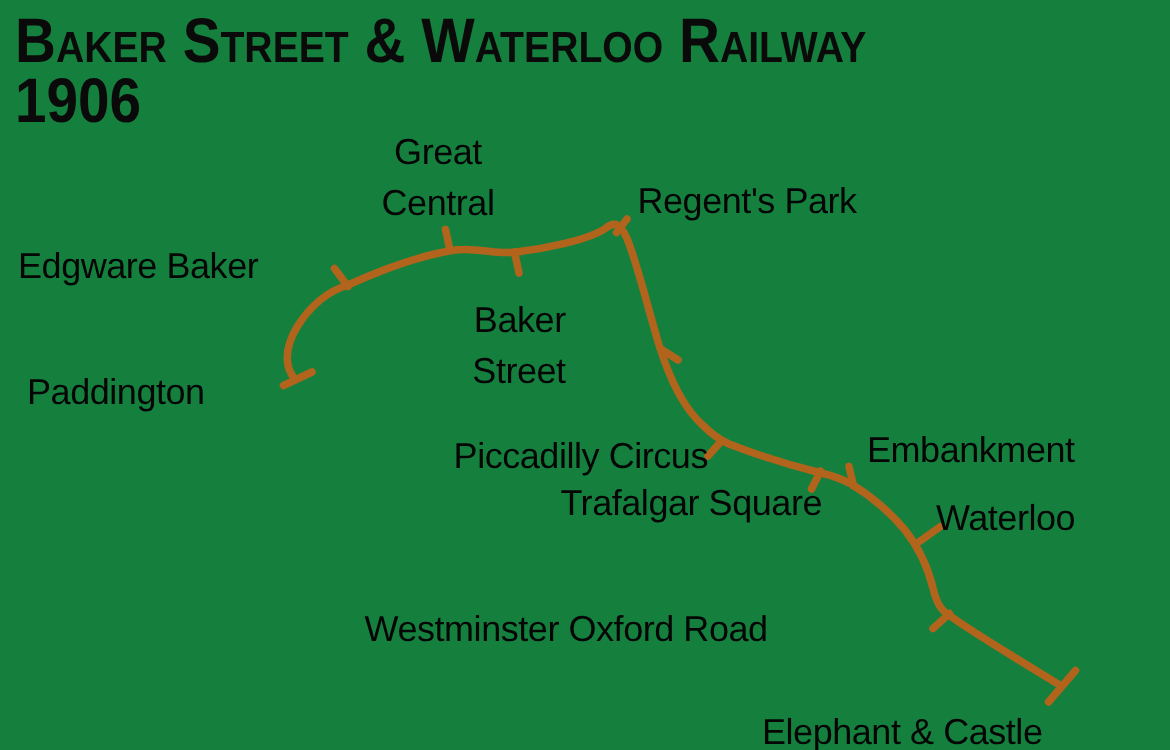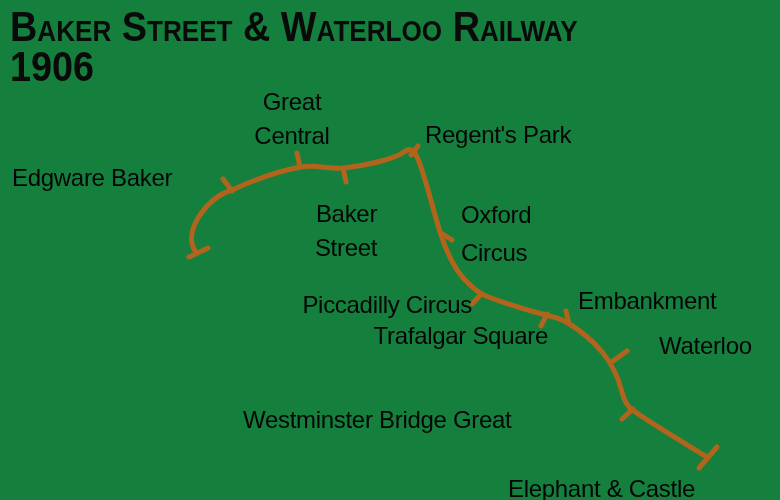--- a/index.html
+++ b/index.html
@@ -20,21 +20,21 @@
   }
   .s-paddington{left:18px;top:245px}
   .s-edgware{left:12px;top:161px}
   .s-greatcentral{left:292px;top:85px;text-align:center;transform:translateX(-50%)}
   .s-baker{left:346px;top:197px;text-align:right;transform:translateX(-50%)}
   .s-regents{left:425px;top:118px}
   .s-oxford{left:461px;top:196px;line-height:38px}
   .s-piccadilly{right:308px;top:288px;text-align:left}
   .s-trafalgar{right:232px;top:319px;}
   .s-embankment{left:578px;top:284px}
-  .s-waterloo{left:659px;top:329px}
+  .s-waterloo{left:624px;top:329px}
   .s-westminster{left:243px;top:403px}
   .s-elephant{right:85px;top:472px;text-align:left}
 </style>
 </head>
 <body>
 
 <div class="canvas">
 
   <svg class="route-svg" viewBox="0 0 780 500">
     <g fill="none" stroke-width="5" stroke-linecap="round" stroke-linejoin="round" stroke="#b2641c">
@@ -66,28 +66,27 @@
       <path d="M633 409 L622 419"></path>
       <path d="M699 468 L717 447"></path>
     </g>
   </svg>
 
   <div class="title">
     <div>Baker Street &amp; Waterloo Railway</div>
     <div>1906</div>
   </div>
 
+  <div class="st s-paddington">Paddington</div>
   <div class="st s-edgware">Edgware Baker</div>
   <div class="st s-greatcentral">Great
 Central</div>
   <div class="st s-baker">Baker
 Street</div>
   <div class="st s-regents">Regent's Park</div>
-  <div class="st s-oxford">Oxford
-Circus</div>
   <div class="st s-piccadilly">Piccadilly Circus</div>
   <div class="st s-trafalgar">Trafalgar Square</div>
   <div class="st s-embankment">Embankment</div>
   <div class="st s-waterloo">Waterloo</div>
-  <div class="st s-westminster">Westminster Bridge Great</div>
+  <div class="st s-westminster">Westminster Oxford Road</div>
   <div class="st s-elephant">Elephant &amp; Castle</div>
 
 </div>
 
 </body></html>

